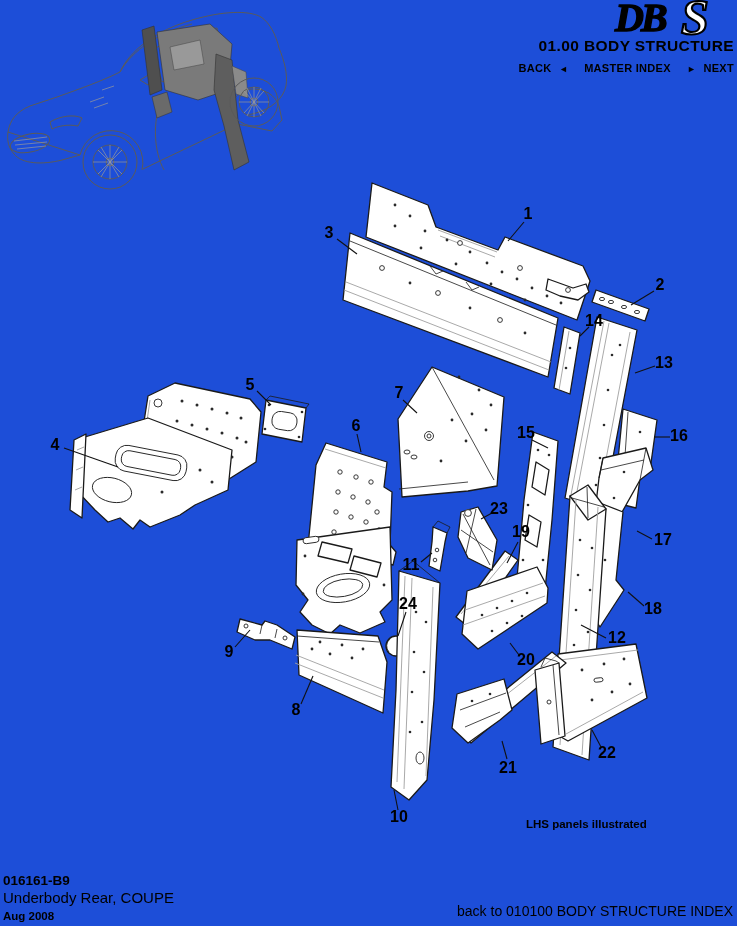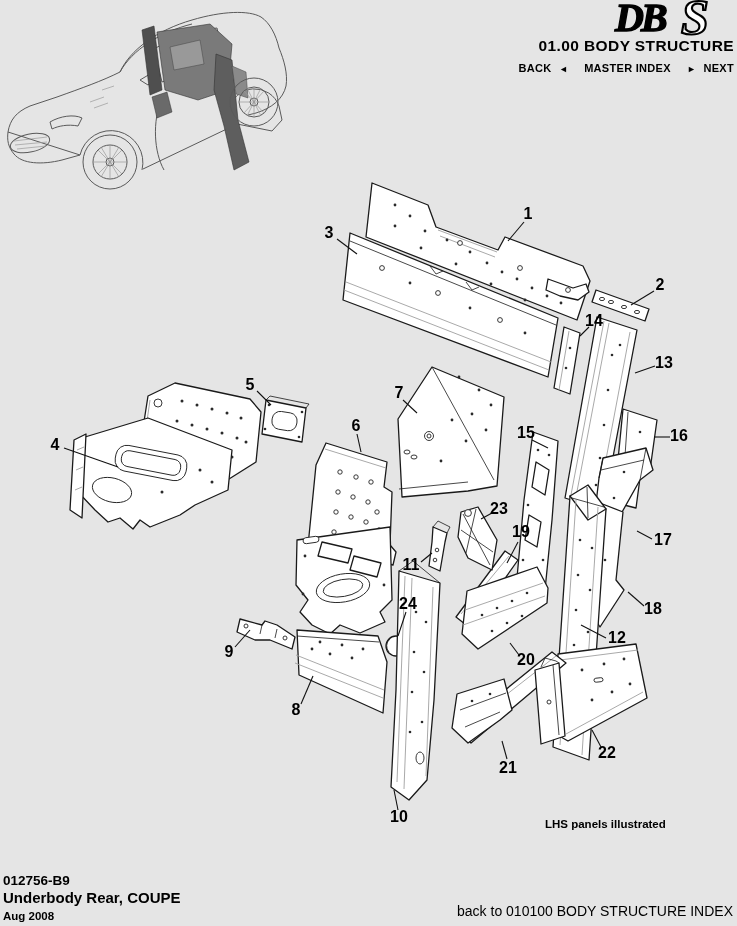--- a/index.html
+++ b/index.html
@@ -1,16 +1,16 @@
 <!DOCTYPE html>
 <html><head>
 <meta charset="utf-8">
 <style>
   html,body{margin:0;padding:0;background:#fff;}
-  #page{position:relative;width:737px;height:926px;background:#e5e5e5;overflow:hidden;
+  #page{position:relative;width:737px;height:926px;background:#1d4ed8;overflow:hidden;
         font-family:"Liberation Sans",sans-serif;color:#000;}
   
   #logo{position:absolute;top:0;right:0;width:124px;height:42px;}
   #doc-title{position:absolute;top:37px;right:3px;font-size:15.5px;font-weight:600;
              letter-spacing:.4px;white-space:nowrap;text-align:right;}
   #nav{position:absolute;top:62px;right:3px;display:flex;align-items:flex-end;
        font-size:11px;font-weight:bold;letter-spacing:.3px;white-space:nowrap;}
   #nav .arrow{font-size:9px;margin:0 4px;}
   #nav .gap{width:12px;display:inline-block;}
   
@@ -20,24 +20,24 @@
   .p{fill:#fff;stroke:#1a1a1a;stroke-width:1.3;stroke-linejoin:round;}
   .ln{fill:none;stroke:#1a1a1a;stroke-width:.8;}
   .lt{fill:none;stroke:#9f9f9f;stroke-width:.9;}
   .rv{fill:#2a2a2a;stroke:none;}
   .hc{fill:#fff;stroke:#222;stroke-width:.9;}
   .leader{stroke:#111;stroke-width:1.1;}
   .callout{font:bold 16px "Liberation Sans",sans-serif;fill:#000;}
   .car-ln{fill:none;stroke:#5a5a5a;stroke-width:1;stroke-linejoin:round;}
   .car-thin{fill:none;stroke:#9a9a9a;stroke-width:.7;}
   
-  #note{position:absolute;left:545px;top:818px;font-size:11.5px;font-weight:bold;}
+  #note{position:absolute;left:526px;top:818px;font-size:11.5px;font-weight:bold;}
   #footer-left{position:absolute;left:3px;top:874px;line-height:1.1;}
   #doc-number{font-size:13.5px;font-weight:bold;}
-  #doc-name{font-size:15px;font-weight:bold;margin-top:1px;}
+  #doc-name{font-size:15px;font-weight:normal;margin-top:1px;}
   #doc-date{font-size:11.5px;font-weight:bold;margin-top:4px;}
   #back-link{position:absolute;right:4px;top:903px;font-size:14px;font-weight:400;
              white-space:nowrap;cursor:pointer;}
 </style>
 </head>
 <body>
 
 <div id="page">
 
   <svg id="logo" viewBox="0 0 124 42">
@@ -502,20 +502,20 @@
       <text class="callout" x="508" y="773">21</text>
       <text class="callout" x="607" y="758">22</text>
       <text class="callout" x="499" y="514">23</text>
       <text class="callout" x="408" y="609">24</text>
     </g>
   </svg>
 
   <div id="note">LHS panels illustrated</div>
 
   <div id="footer-left">
-    <div id="doc-number">012756-B9</div>
+    <div id="doc-number">016161-B9</div>
     <div id="doc-name">Underbody Rear, COUPE</div>
     <div id="doc-date">Aug 2008</div>
   </div>
 
   <div id="back-link">back to 010100 BODY STRUCTURE INDEX</div>
 
 </div>
 
 </body></html>

